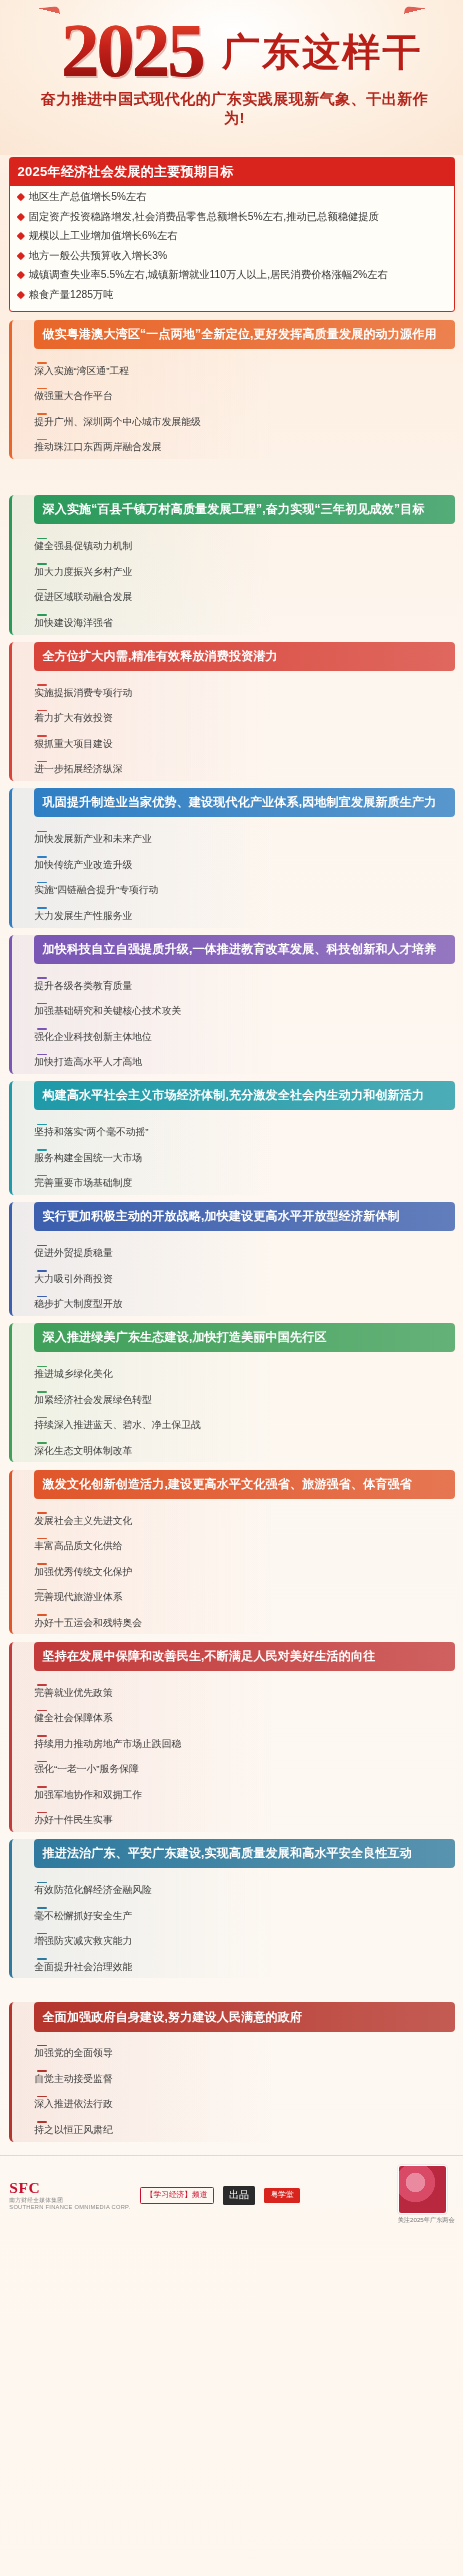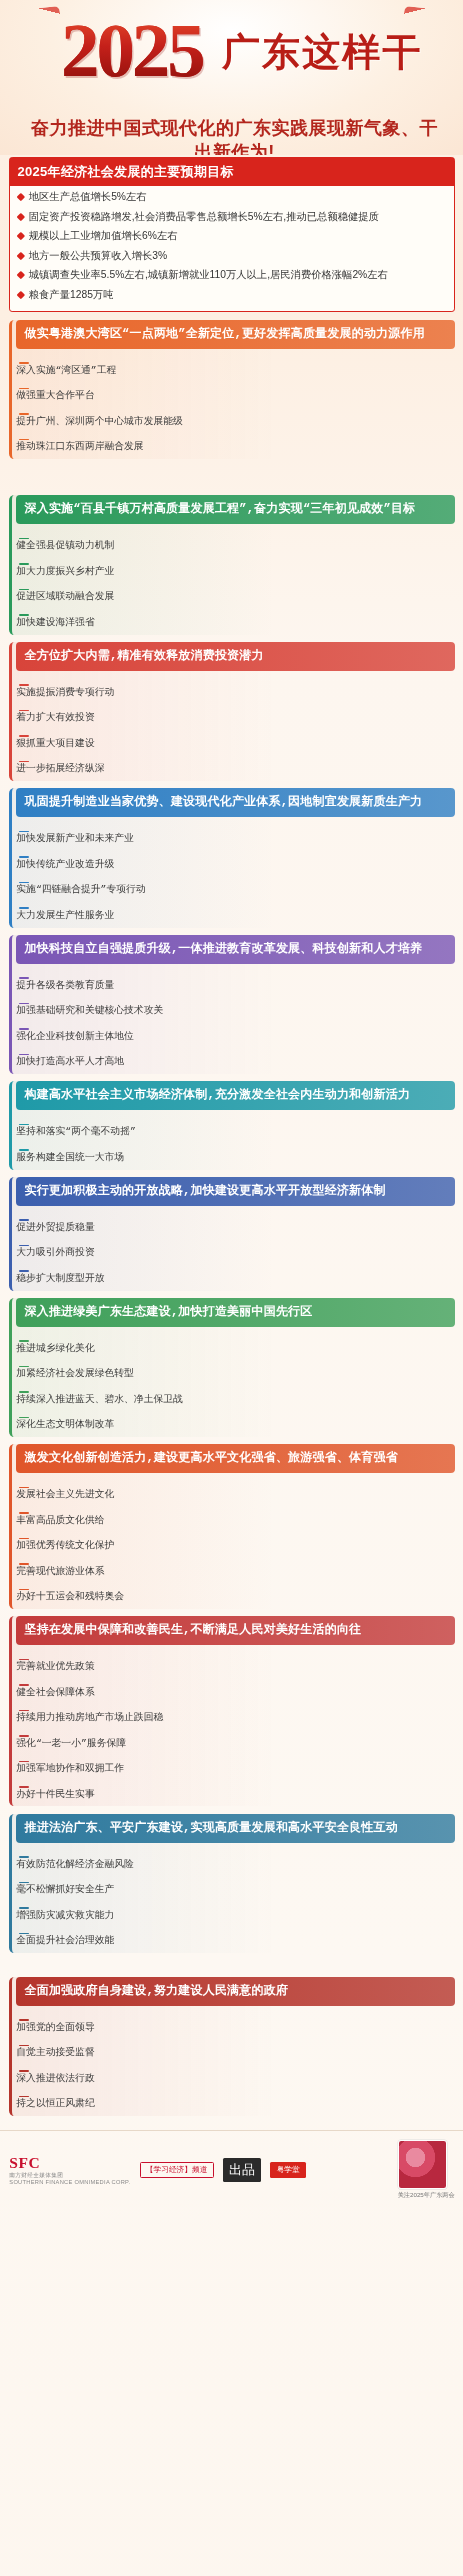--- a/index.html
+++ b/index.html
@@ -14,21 +14,21 @@
         color:#c2241c;letter-spacing:-3.1px;
         text-shadow:1.5px 1.5px 0 rgba(150,20,15,.25);
         font-family:"Liberation Serif","DejaVu Serif",serif;}
   .year-shine{position:absolute;left:61px;top:14.4px;font-size:77px;line-height:72px;font-weight:bold;
         background:linear-gradient(180deg,#e84a2c 0%,#c4201a 45%,#8f100c 100%);
         -webkit-background-clip:text;background-clip:text;color:transparent;letter-spacing:-3.1px;
         font-family:"Liberation Serif","DejaVu Serif",serif;}
   .hdr-title{position:absolute;left:222px;top:27px;font-size:38px;font-weight:bold;color:#b81d16;
         letter-spacing:2.1px;font-family:"Liberation Serif","DejaVu Serif",serif;
         text-shadow:1px 1px 0 rgba(255,255,255,.6);}
-  .hdr-sub{position:absolute;left:31px;top:116px;width:407px;text-align:center;font-size:18px;
+  .hdr-sub{position:absolute;left:31px;top:90px;width:407px;text-align:center;font-size:15px;
         color:#b3261d;font-weight:bold;letter-spacing:0.5px;}
   .ribbon-l,.ribbon-r{position:absolute;top:9.3px;width:62px;height:108px;}
   .ribbon-l{left:3.1px;background:
       linear-gradient(200deg,rgba(214,40,30,.85) 0 7.2px,transparent 7.2px),
       linear-gradient(160deg,rgba(240,80,50,.7) 0 5.2px,transparent 5.2px);
       transform:rotate(-6deg);border-radius:31px 5.2px 20.6px 10.3px;opacity:.85;}
   .ribbon-r{right:3.1px;background:
       linear-gradient(160deg,rgba(214,40,30,.85) 0 7.2px,transparent 7.2px),
       linear-gradient(200deg,rgba(240,80,50,.7) 0 5.2px,transparent 5.2px);
       transform:rotate(6deg);border-radius:5.2px 31px 10.3px 20.6px;opacity:.85;}
@@ -36,35 +36,35 @@
   .goals{margin:2.1px 9.3px 0 9.3px;border:1.5px solid #d8241c;border-radius:3.1px;background:#fffdf8;
          padding:0 0 7.2px 0;position:relative;}
   .goals-title{background:#d8241c;color:#fff;font-size:13px;font-weight:bold;padding:5.2px 7.2px;
          letter-spacing:0.3px;}
   .goal-row{display:flex;align-items:flex-start;padding:3.6px 8.2px 1px 8.2px;font-size:10.3px;color:#333;}
   .bullet{width:5.7px;height:5.7px;background:#d8241c;border-radius:1px;transform:rotate(45deg);
           margin:4.1px 4.6px 0 0;flex:0 0 auto;}
   .goal-text{line-height:1.45;}
   
   .sections{padding:8.2px 9.3px 0 9.3px;}
-  .sec{margin-bottom:7.2px;border-radius:5.2px;position:relative;padding-left:4px;font-family:Liberation Mono, monospace;}
+  .sec{margin-bottom:7.2px;border-radius:5.2px;position:relative;padding-left:22px;}
   .sec-head{color:#fff;font-size:12px;font-weight:bold;line-height:1.4;padding:6.2px 8.2px;
             border-radius:4.1px;letter-spacing:0.2px;}
   .sec-body{padding:3.1px 0 1px 0;}
   .item{display:flex;align-items:flex-start;margin:4.1px 0;font-size:9.8px;color:#3a3a3a;flex-direction:column;}
   .dash{width:9.3px;height:1.5px;border-radius:1px;margin:6.2px 5.2px 0 3.1px;flex:0 0 auto;}
   .item-text{line-height:1.4;}
   
   .footer{margin-top:13.4px;border-top:0.5px solid #e7d8c8;padding:9.3px 9.3px 20.6px 9.3px;
           display:flex;align-items:center;gap:9.3px;}
   .sfc-logo{font-size:15.5px;font-weight:bold;color:#c8102e;letter-spacing:0.5px;
             font-family:"Liberation Serif","DejaVu Serif",serif;}
   .sfc-sub{font-size:5.7px;color:#8a8a8a;letter-spacing:0.3px;line-height:1.3;}
   .fbadge{border:0.5px solid #c8102e;color:#c8102e;font-size:7.7px;padding:2.1px 5.2px;border-radius:1.5px;}
-  .fdark{background:#2b2b2b;color:#fff;font-size:13px;padding:2.6px 6.2px;border-radius:1.5px;}
+  .fdark{background:#2b2b2b;color:#fff;font-size:10px;padding:2.6px 6.2px;border-radius:1.5px;}
   .fred{background:#d8241c;color:#fff;font-size:7.7px;padding:2.6px 6.2px;border-radius:1.5px;}
   .qr-wrap{margin-left:auto;text-align:center;}
   .qr{width:47px;height:47px;border-radius:3.1px;
       background:radial-gradient(circle at 35% 35%, #e98aa0 0 22%, #d84a66 23% 45%, #b8283f 46% 100%);
       border:1.5px solid #fff;box-shadow:0 0 0 0.5px #ddd;}
   .qr-cap{font-size:6.2px;color:#777;margin-top:2.1px;}
 </style>
 </head>
 <body>
 
@@ -219,20 +219,24 @@
         <div class="sec-head" style="background: linear-gradient(90deg, rgb(31, 154, 168) 0%, rgba(31, 154, 168, 0.8) 100%);">构建高水平社会主义市场经济体制,充分激发全社会内生动力和创新活力</div>
         <div class="sec-body">
           <div class="item">
             <span class="dash" style="background: rgb(31, 154, 168);"></span>
             <span class="item-text">坚持和落实“两个毫不动摇”</span>
           </div>
           <div class="item">
             <span class="dash" style="background: rgb(31, 154, 168);"></span>
             <span class="item-text">服务构建全国统一大市场</span>
           </div>
+          <div class="item">
+            <span class="dash" style="background: rgb(31, 154, 168);"></span>
+            <span class="item-text">完善重要市场基础制度</span>
+          </div>
         </div>
       </div>
       <div class="sec" style="border-left: 3.1px solid rgb(60, 95, 174); background: linear-gradient(90deg, rgba(60, 95, 174, 0.08) 0%, rgba(255, 255, 255, 0) 60%);">
         <div class="sec-head" style="background: linear-gradient(90deg, rgb(60, 95, 174) 0%, rgba(60, 95, 174, 0.8) 100%);">实行更加积极主动的开放战略,加快建设更高水平开放型经济新体制</div>
         <div class="sec-body">
           <div class="item">
             <span class="dash" style="background: rgb(60, 95, 174);"></span>
             <span class="item-text">促进外贸提质稳量</span>
           </div>
           <div class="item">

